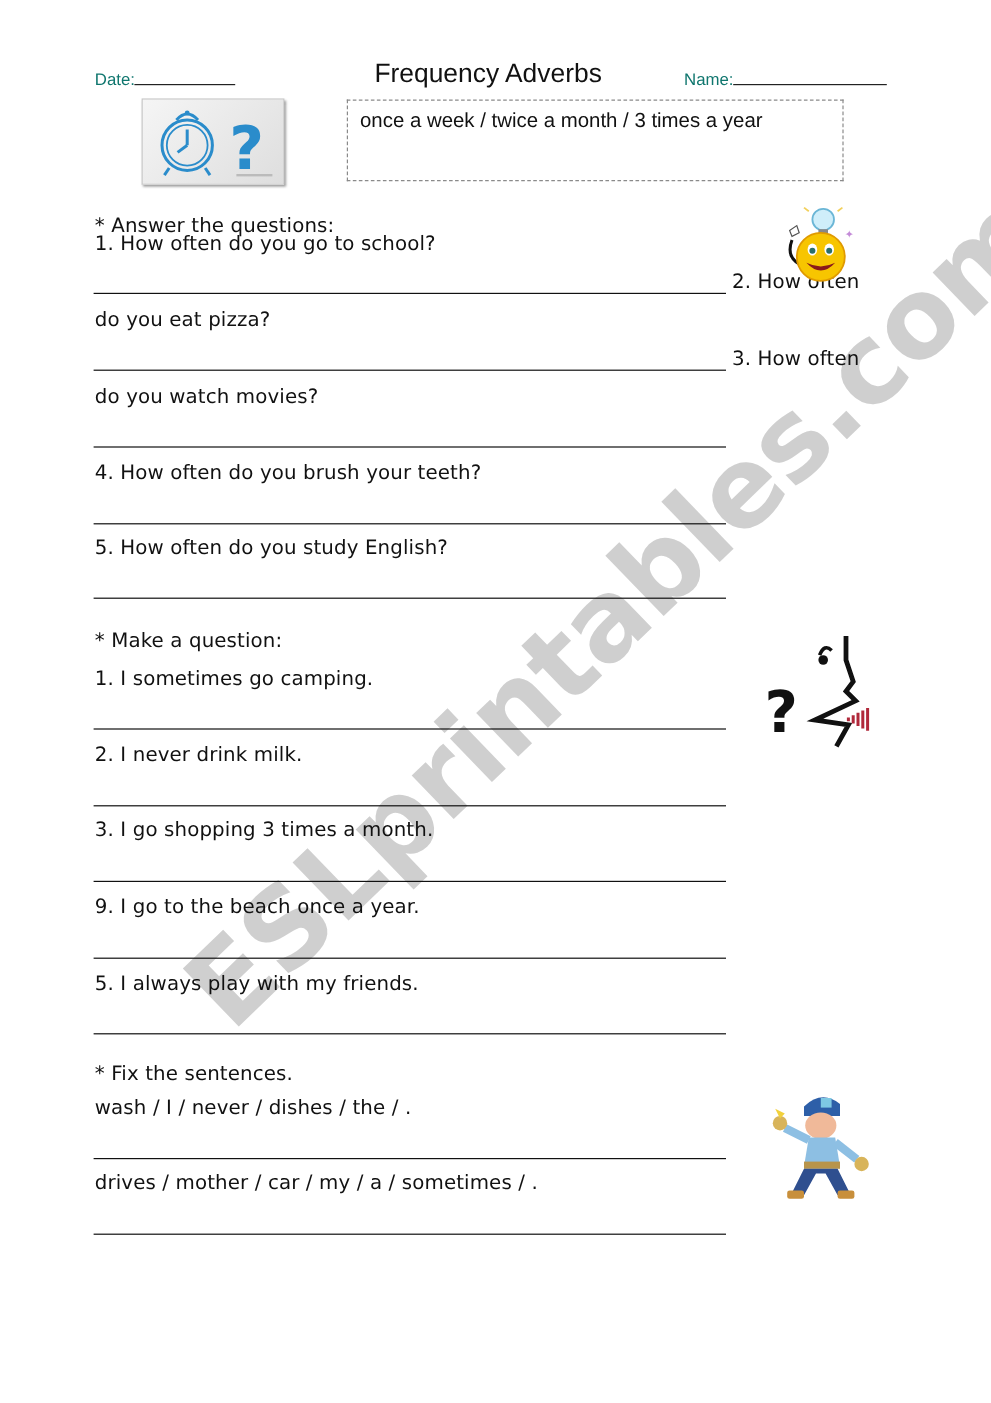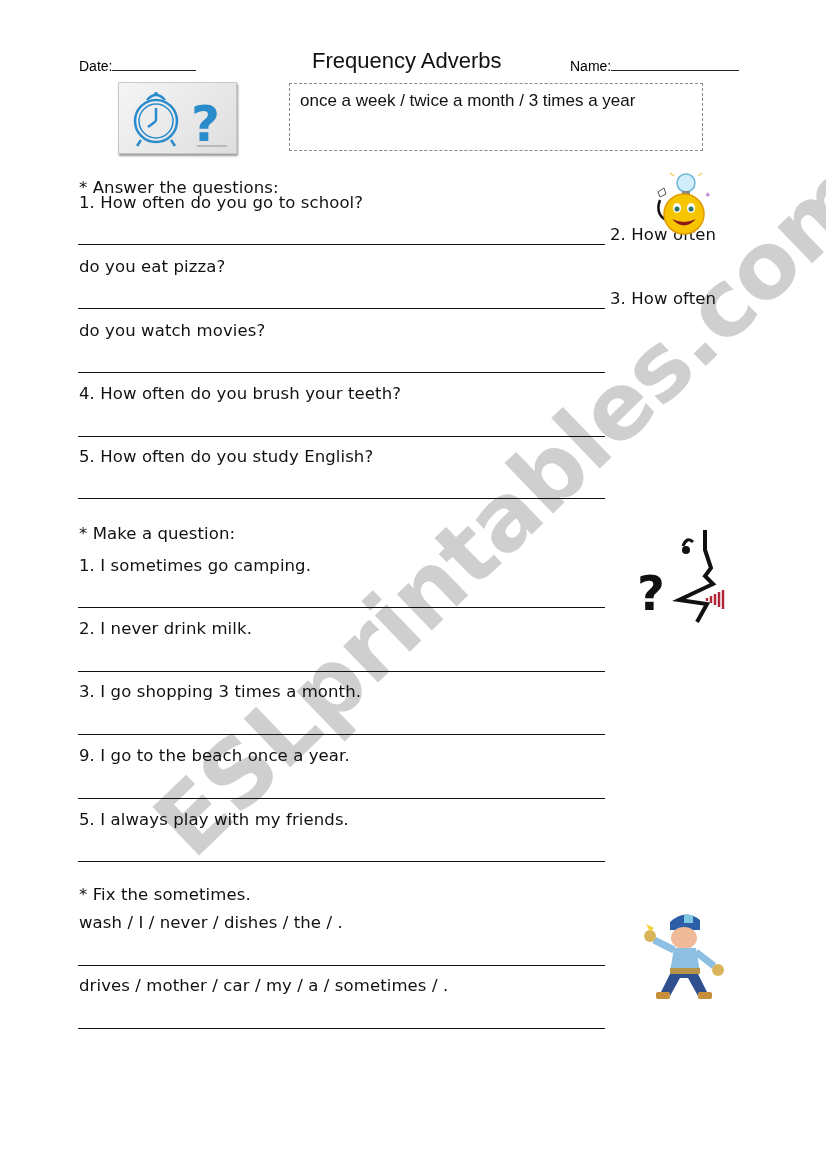--- a/index.html
+++ b/index.html
@@ -1,18 +1,18 @@
 <!DOCTYPE html>
 <html><head>
 <meta charset="utf-8">
 <style>
   html, body { margin:0; padding:0; background:#ffffff; }
   body { width:826px; height:1169px; position:relative; overflow:hidden; font-family:"DejaVu Sans", sans-serif; color:#000; }
   .abs { position:absolute; }
-  .hdr { font-family:"Liberation Sans", sans-serif; font-size:14px; color:#000000; }
+  .hdr { font-family:"Liberation Sans", sans-serif; font-size:14px; color:#0f766e; }
   .title { font-family:"Liberation Sans", sans-serif; font-size:22px; color:#111; }
   .blank { display:inline-block; border-bottom:1px solid #222; height:14px; vertical-align:baseline; }
   .wordbox { left:289px; top:83px; width:414px; height:68px; border:1px dashed #8a8a8a; box-sizing:border-box; padding:6px 10px; font-family:"Liberation Sans", sans-serif; font-size:17px; line-height:22px; color:#111; }
   .q { font-family:"DejaVu Sans", sans-serif; font-size:16.5px; letter-spacing:0.1px; color:#111; white-space:nowrap; }
   .line { height:0; border-top:1.3px solid #111; left:78px; width:527px; }
   .watermark { left:70px; top:535px; width:720px; text-align:center; font-family:"DejaVu Sans", sans-serif; font-weight:bold; font-size:92px; color:#c9c9c9; opacity:0.88; transform:rotate(-44deg); transform-origin:50% 50%; letter-spacing:-1px; z-index:0; white-space:nowrap; }
   .content { z-index:1; }
   .clockpic { left:118px; top:82px; width:117px; height:70px; background:linear-gradient(135deg,#f5f5f5,#dedede); border:1px solid #c8c8c8; box-shadow:1px 2px 2px #999; }
 </style>
 </head>
@@ -104,21 +104,21 @@
       <g stroke="#b0283a" stroke-width="2.5">
         <line x1="72" y1="70" x2="72" y2="73"></line>
         <line x1="76" y1="68" x2="76" y2="75"></line>
         <line x1="80" y1="66" x2="80" y2="77"></line>
         <line x1="84" y1="64" x2="84" y2="79"></line>
         <line x1="88" y1="62" x2="88" y2="81"></line>
       </g>
     </svg>
   </div>
 
-  <div class="abs q" style="left:79px; top:885px;">* Fix the sometimes.</div>
+  <div class="abs q" style="left:79px; top:885px;">* Fix the sentences.</div>
   <div class="abs q" style="left:79px; top:913px;text-align:right;">wash / I / never / dishes / the / .</div>
   <div class="abs line" style="top:965px;"></div>
   <div class="abs q" style="left:79px; top:976px;">drives / mother / car / my / a / sometimes / .</div>
   <div class="abs line" style="top:1028px;"></div>
 
   <div class="abs" style="left:640px; top:908px; width:90px; height:96px;">
     <svg width="90" height="96" viewBox="0 0 90 96">
       <path d="M30 14 Q45 0 60 12 L60 22 L30 22z" fill="#2d5fa8"></path>
       <rect x="44" y="7" width="9" height="8" fill="#7ec8e3"></rect>
       <ellipse cx="44" cy="30" rx="13" ry="11" fill="#f0b999"></ellipse>

